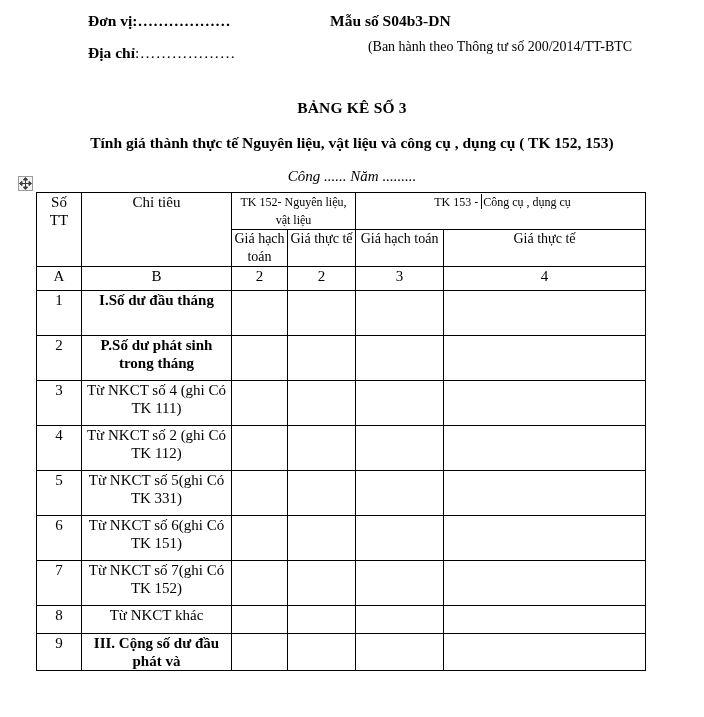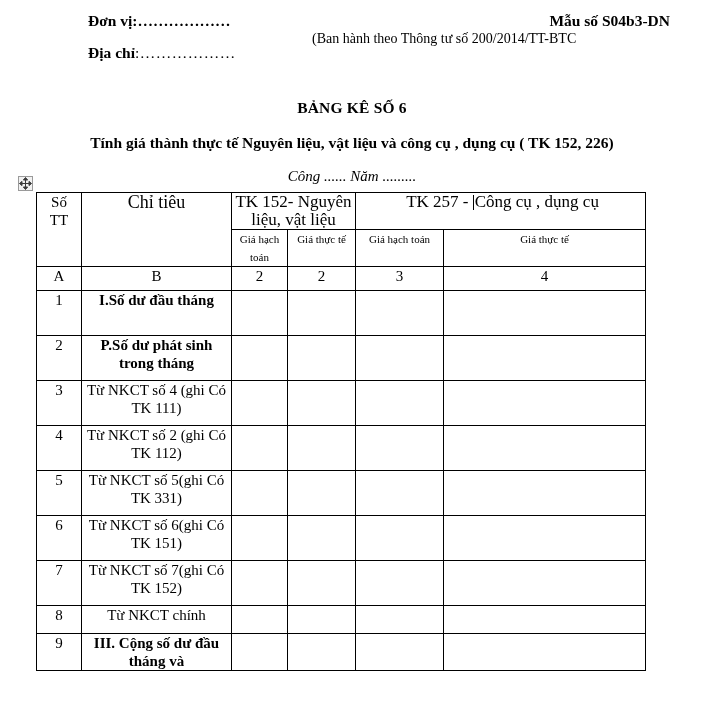--- a/index.html
+++ b/index.html
@@ -49,31 +49,31 @@
     white-space: nowrap;
   }
   .addr-line .lbl { font-weight: bold; text-align: right; }
   .addr-line .dots { font-weight: normal; letter-spacing: .5px; }
 
   .form-code {
     position: absolute;
     left: 330px;
     top: 12px;
     width: 340px;
-    text-align: right;
+    text-align: left;
     font-size: 15.5px;
     font-weight: bold;
     white-space: nowrap;
   }
   .form-note {
     position: absolute;
     left: 312px;
-    top: 29px;
+    top: 37px;
     width: 376px;
-    text-align: left;
+    text-align: center;
     font-size: 14px;
     line-height: 19px;
   }
 
   
   .doc-title {
     position: absolute;
     left: 0;
     top: 99px;
     width: 704px;
@@ -144,32 +144,32 @@
   .c-153a  { width: 88px; }
   .c-153b  { width: 202px; }
 
   .hdr-stt {
     vertical-align: middle;
     font-size: 15px;
   }
   .hdr-chi {
     vertical-align: top;
     padding-top: 5px;
-    font-size: 18px;
+    font-size: 15px;
   }
   .hdr-grp {
     vertical-align: top;
     padding-top: 5px;
-    font-size: 17px;
+    font-size: 12px;
   }
   .hdr-grp.tk153 { padding-left: 4px; }
   .hdr-sub {
     vertical-align: top;
     padding-top: 5px;
-    font-size: 11px;
+    font-size: 14px;
   }
   .caret {
     display: inline-block;
     width: 0;
     border-left: 1px solid #000;
     height: 15px;
     vertical-align: -3px;
     margin-right: 1px;
   }
 
@@ -210,23 +210,23 @@
       <span class="lbl">Địa chỉ</span><span class="dots">:………………</span>
     </div>
 
     <div class="form-code">Mẫu số S04b3-DN</div>
 
     <div class="form-note">
       <div>(Ban hành theo Thông tư số 200/2014/TT-BTC</div>
     </div>
   </div>
 
-  <div class="doc-title">BẢNG KÊ SỐ 6</div>
-
-  <div class="doc-subtitle">Tính giá thành thực tế Nguyên liệu, vật liệu và công cụ , dụng cụ ( TK 152, 226)</div>
+  <div class="doc-title">BẢNG KÊ SỐ 3</div>
+
+  <div class="doc-subtitle">Tính giá thành thực tế Nguyên liệu, vật liệu và công cụ , dụng cụ ( TK 152, 153)</div>
 
   <div class="doc-period">Công ...... Năm .........</div>
 
   <div class="move-handle">
     <svg width="13" height="13" viewBox="0 0 13 13">
       <g stroke="#3a3a3a" stroke-width="1" fill="#3a3a3a">
         <line x1="6.5" y1="1.5" x2="6.5" y2="11.5"></line>
         <line x1="1.5" y1="6.5" x2="11.5" y2="6.5"></line>
         <polygon points="6.5,0.5 4.4,3 8.6,3"></polygon>
         <polygon points="6.5,12.5 4.4,10 8.6,10"></polygon>
@@ -248,21 +248,21 @@
       </colgroup>
       <tbody>
 
         <tr>
           <td class="hdr-stt" rowspan="2">
             <div>Số</div>
             <div>TT</div>
           </td>
           <td class="hdr-chi" rowspan="2">Chỉ tiêu</td>
           <td class="hdr-grp" colspan="2">TK 152- Nguyên liệu, vật liệu</td>
-          <td class="hdr-grp tk153" colspan="2"><span>TK 257 - </span><span class="caret"></span><span>Công cụ , dụng cụ</span></td>
+          <td class="hdr-grp tk153" colspan="2"><span>TK 153 - </span><span class="caret"></span><span>Công cụ , dụng cụ</span></td>
         </tr>
 
         <tr>
           <td class="hdr-sub">Giá hạch toán</td>
           <td class="hdr-sub">Giá thực tế</td>
           <td class="hdr-sub">Giá hạch toán</td>
           <td class="hdr-sub">Giá thực tế</td>
         </tr>
 
         <tr>
@@ -325,29 +325,29 @@
           <tr class="r-tall">
             <td class="num">7</td>
             <td class="lbl">Từ NKCT số 7(ghi Có TK 152)</td>
             <td class="blank"></td>
             <td class="blank"></td>
             <td class="blank"></td>
             <td class="blank"></td>
           </tr>
           <tr class="r-short">
             <td class="num">8</td>
-            <td class="lbl">Từ NKCT chính</td>
+            <td class="lbl">Từ NKCT khác</td>
             <td class="blank"></td>
             <td class="blank"></td>
             <td class="blank"></td>
             <td class="blank"></td>
           </tr>
           <tr class="r-last">
             <td class="num">9</td>
-            <td class="lbl b">III. Cộng số dư đầu tháng và</td>
+            <td class="lbl b">III. Cộng số dư đầu phát và</td>
             <td class="blank"></td>
             <td class="blank"></td>
             <td class="blank"></td>
             <td class="blank"></td>
           </tr>
         </tbody>
     </table>
   </div>
 
 </div>

